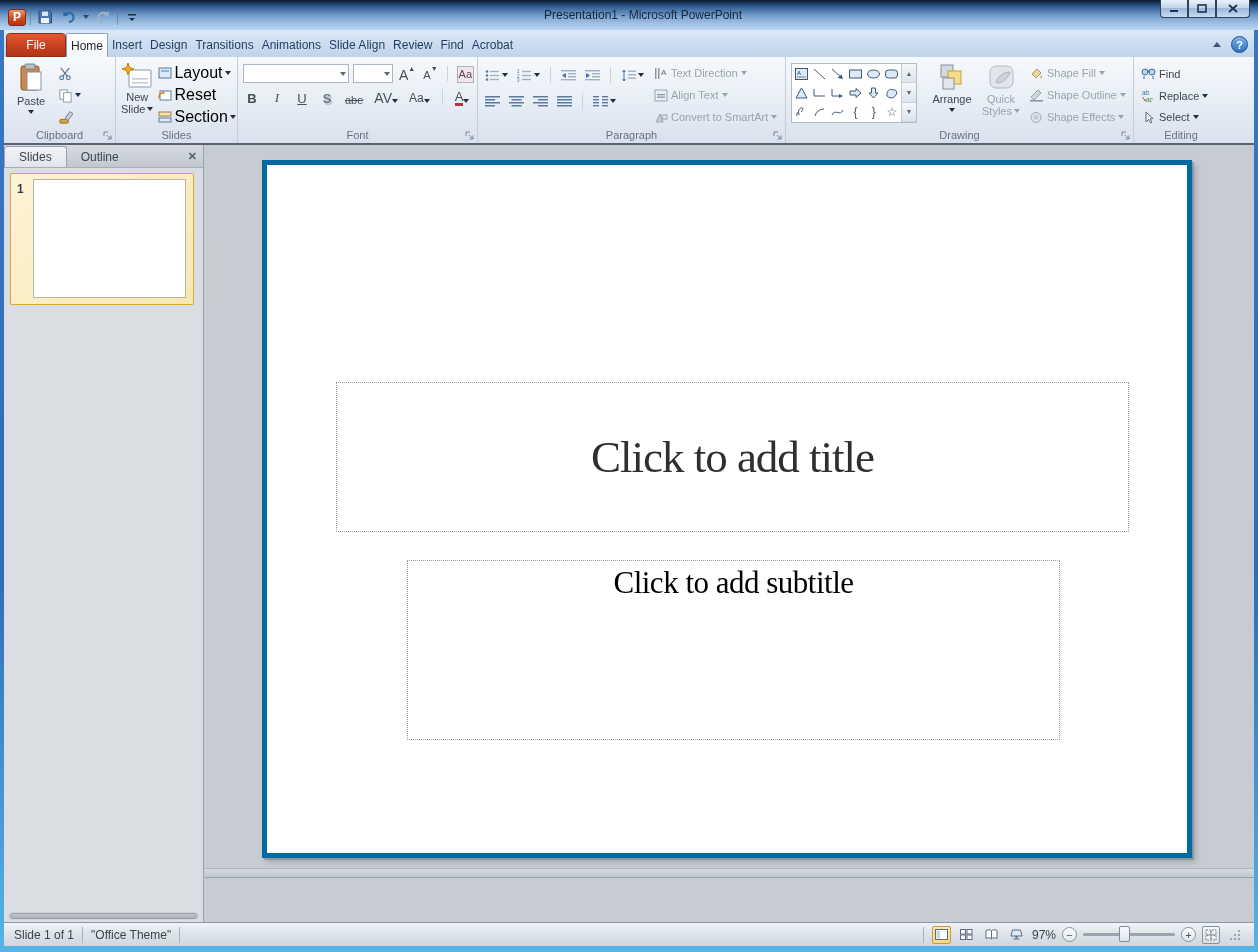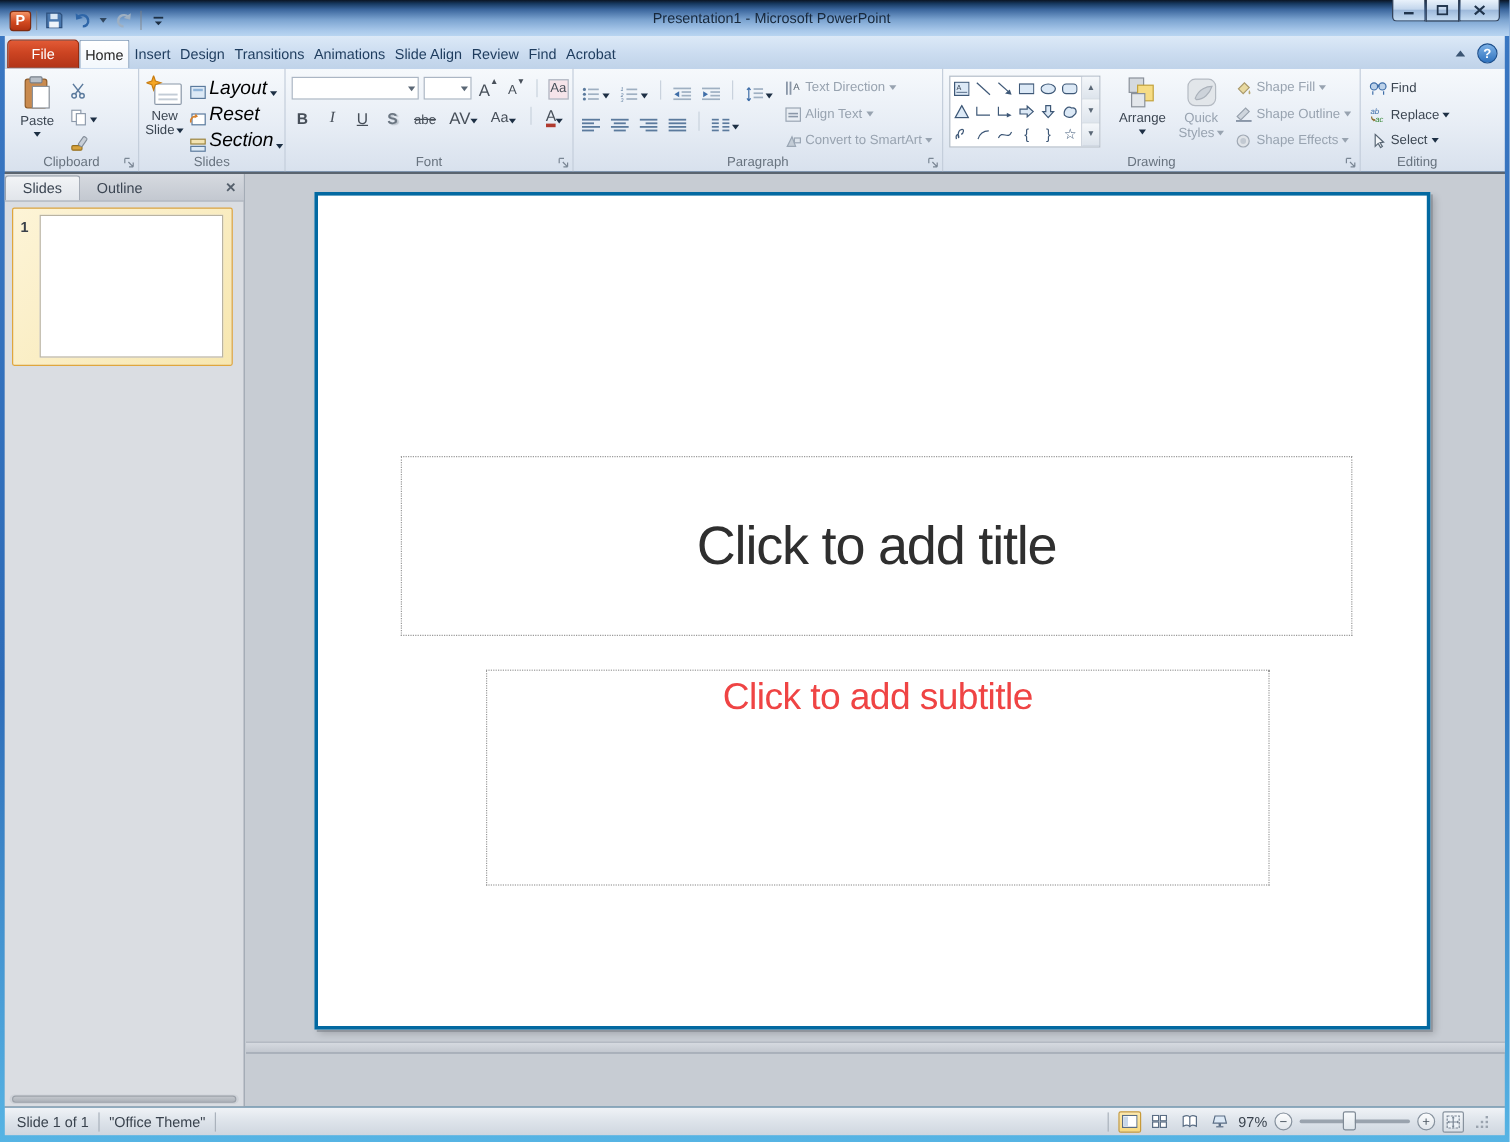--- a/index.html
+++ b/index.html
@@ -46,21 +46,21 @@
   .rgroup-label { position:absolute; left:0; right:0; bottom:2px; text-align:center; font-size:11px; color:#68737f; }
   .launcher { position:absolute; right:2px; bottom:2px; width:11px; height:11px; }
   .launcher svg { display:block; }
   .bigbtn { display:flex; flex-direction:column; align-items:center; justify-content:flex-start; padding-top:2px; border-radius:3px; }
   .bigbtn .blabel { font-size:11px; color:#3c4document; color:#3c4652; line-height:12px; text-align:center; margin-top:2px; }
   .smallrow { display:flex; align-items:center; gap:3px; height:21px; font-size:11px; color:#3c4652; padding:0 2px; border-radius:2px; }
   .smallrow.gray { color:#98a3b0; }
   .vsep { width:1px; align-self:stretch; background:#c9d2dd; margin:2px 3px; }
 
   .clip-col { display:flex; flex-direction:column; justify-content:flex-start; gap:2px; margin-left:3px; padding-top:2px; }
-  .mini-btn { height:20px; display:flex; align-items:flex-end; gap:2px; padding:0 2px; border-radius:2px;font-style:italic; }
+  .mini-btn { height:20px; display:flex; align-items:center; gap:2px; padding:0 2px; border-radius:2px; }
 
   
   .font-grid { display:flex; flex-direction:column; gap:4px; padding-top:3px; }
   .font-row { display:flex; align-items:center; gap:4px; }
   .combo { height:19px; background:#fff; border:1px solid #abb6c4; display:flex; align-items:center; justify-content:flex-end; padding:0 2px; }
   .combo .caret-down { border-top-color:#5a6775; margin-top:4px; }
   .fbtn { min-width:18px; height:19px; display:flex; align-items:flex-end; justify-content:center; font-size:13px; color:#474f59; padding:0 2px; }
   .fbtn span { line-height:15px; }
 
   
@@ -89,26 +89,26 @@
   .pane-close { margin-left:auto; margin-right:6px; margin-bottom:4px; font-size:11px; color:#55606c; font-weight:bold; }
   .thumb-sel { position:absolute; left:6px; top:28px; width:184px; height:132px; border:1px solid #e0a63c; border-radius:2px;
     background:linear-gradient(135deg,#fdf4d7,#f7e7b0); }
   .thumb-num { position:absolute; left:6px; top:8px; font-size:12px; font-weight:bold; color:#3a414b; }
   .thumb-page { position:absolute; left:22px; top:5px; width:153px; height:119px; background:#fff; border:1px solid #b9b3a2; }
   .pane-hscroll { position:absolute; left:4px; right:4px; bottom:2px; height:8px; background:#cfd3d9; border-radius:4px; }
   .pane-hscroll .thumb { position:absolute; left:2px; right:2px; top:1px; bottom:1px; background:linear-gradient(180deg,#c2c6cc,#adb2b9); border-radius:3px; border:1px solid #9aa0a8; }
 
   .main-area { position:absolute; left:201px; right:0; top:0; height:723px; background:#c7ccd3; }
   .slide { position:absolute; left:57px; top:15px; width:930px; height:698px; background:#fff;
-    border:3px solid #0369a1; box-shadow:2px 2px 0 rgba(120,126,134,.55), 4px 4px 6px rgba(0,0,0,.18); }
+    border:5px solid #0369a1; box-shadow:2px 2px 0 rgba(120,126,134,.55), 4px 4px 6px rgba(0,0,0,.18);font-family:Liberation Serif, serif; }
   .ph { position:absolute; border:1px dotted #9a9a9a; }
   .ph-title { left:69px; top:217px; width:793px; height:150px; display:flex; align-items:center; justify-content:center;
     font-size:45px; color:#2f2f2f; letter-spacing:-1px; }
   .ph-subtitle { left:140px; top:395px; width:653px; height:180px; display:flex; align-items:flex-start; justify-content:center;
-    font-size:31px; color:#ef4444; padding-top:4px; letter-spacing:-0.5px; }
+    font-size:31px; color:#000000; padding-top:4px; letter-spacing:-0.5px; }
 
   .h-splitter { position:absolute; left:201px; right:0; top:723px; height:10px; background:linear-gradient(180deg,#d6dae0,#c2c7cf);
     border-top:1px solid #aeb5bf; border-bottom:1px solid #97a0ab; }
   .notes { position:absolute; left:201px; right:0; top:733px; bottom:0; background:#fff; border-top:1px solid #b7bdc6; }
   .notes-text { position:absolute; left:14px; top:8px; font-size:15px; color:#111; }
   .notes-scroll { position:absolute; right:4px; top:2px; bottom:2px; width:17px; display:flex; flex-direction:column; justify-content:space-between; }
   .scroll-btn { height:17px; border:1px solid #aab2bd; border-radius:2px; background:linear-gradient(180deg,#f6f8fa,#dfe4ea);
     display:flex; align-items:center; justify-content:center; font-size:7px; color:#5a6775; }
 
   

